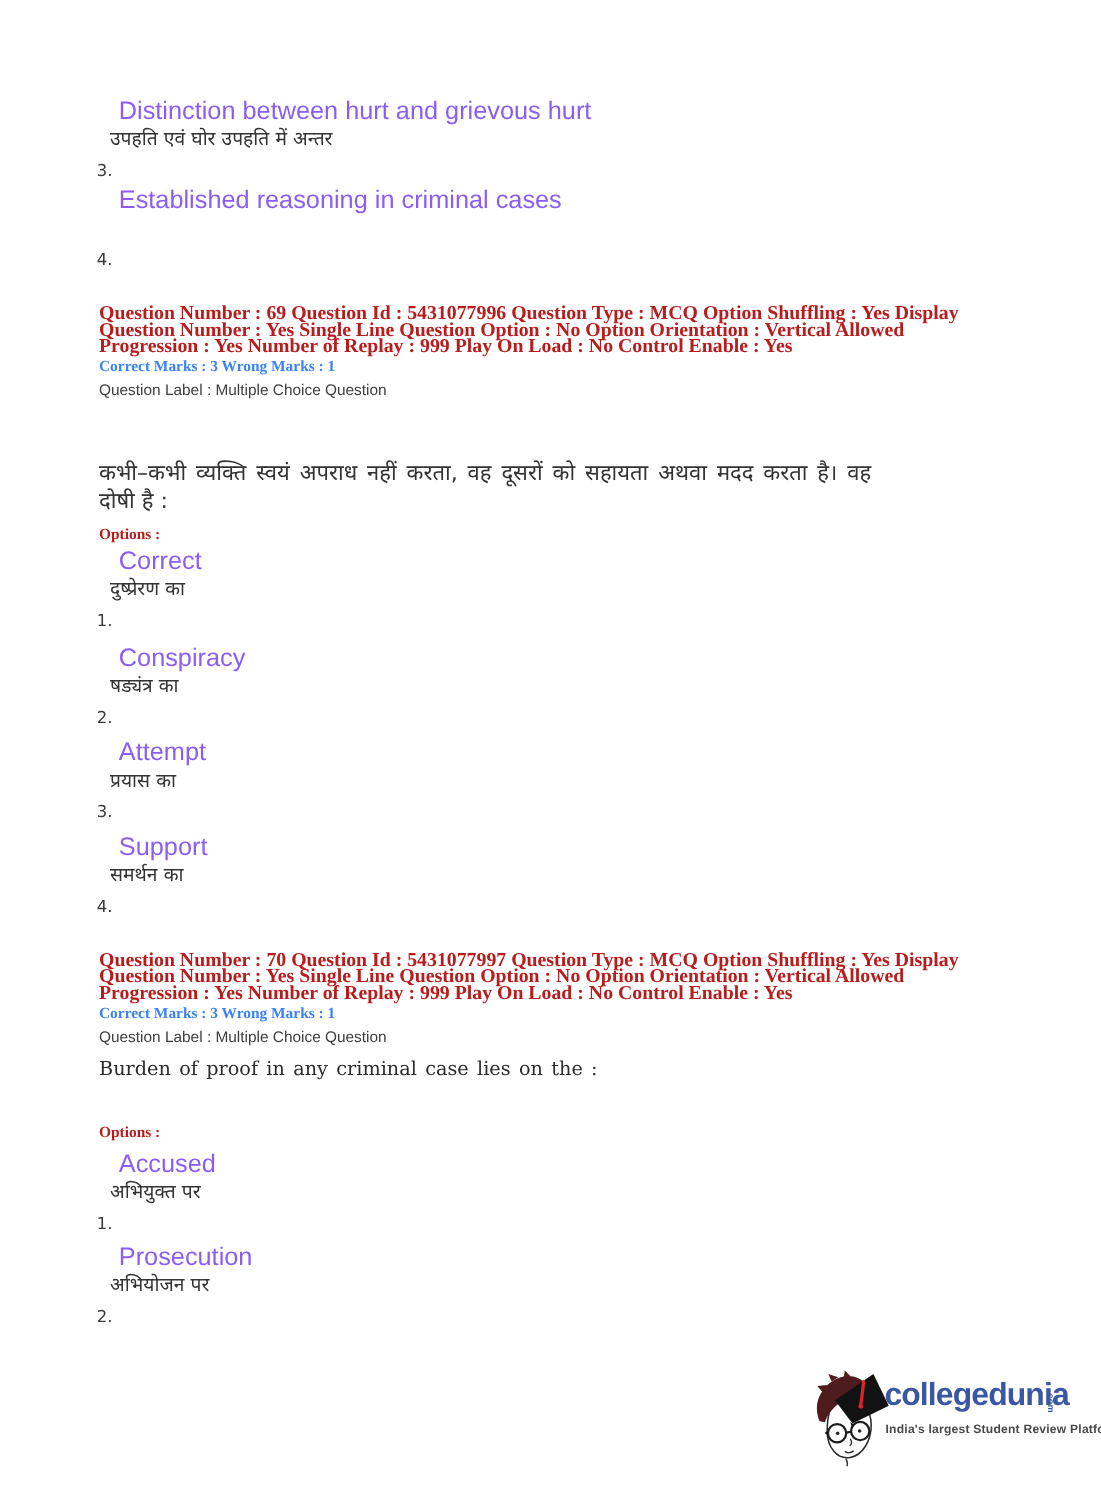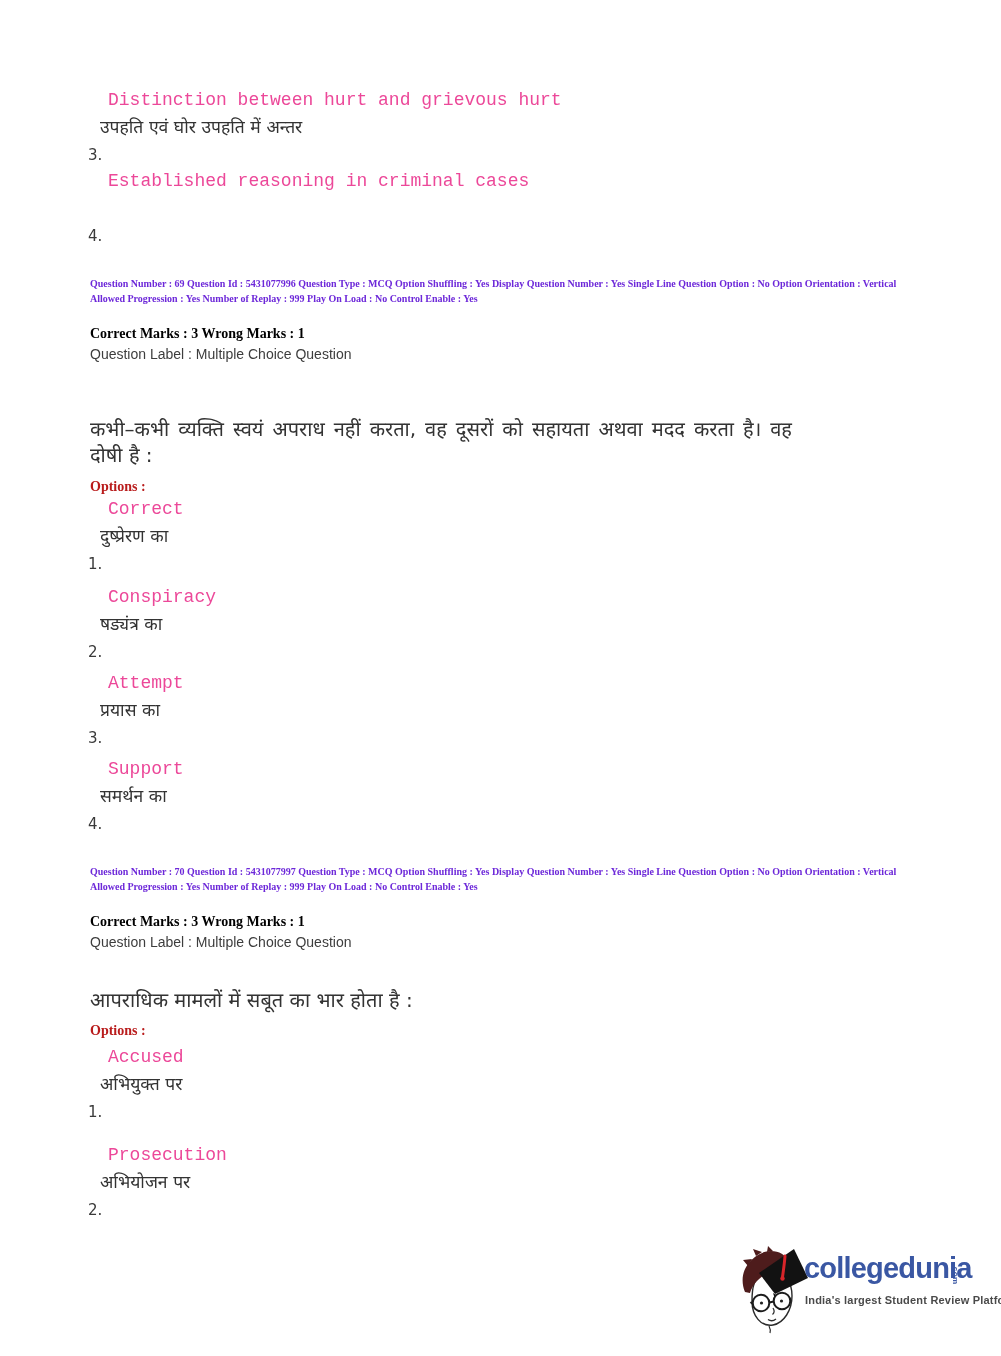--- a/index.html
+++ b/index.html
@@ -14,24 +14,24 @@
   }
   
   .opt {
     position: absolute;
     left: 88px;
     min-height: 62px;
     padding-bottom: 14px;
   }
   .opt .en {
     margin: 0 0 2px 20px;
-    font-family: Liberation Mono, monospace;
-    font-size: 18px;
+    font-family: Liberation Sans, sans-serif;
+    font-size: 23px;
     line-height: 24px;
-    color: #ec4899;
+    color: #8b5cf6;
     white-space: nowrap;
   }
   .opt .hi {
     margin: 0 0 0 12px;
     font-family: "DejaVu Sans", sans-serif;
     font-size: 17.5px;
     line-height: 27px;
     color: #333333;
     white-space: nowrap;
   }
@@ -43,31 +43,31 @@
     font-size: 15px;
     color: #3a3a3a;
   }
   
   .meta {
     position: absolute;
     left: 90px;
     width: 822px;
     font-family: "Liberation Serif", serif;
     font-weight: bold;
-    font-size: 10px;
+    font-size: 18px;
     line-height: 14.8px;
-    color: #6d28d9;
+    color: #b91c1c;
   }
   .marks {
     position: absolute;
     left: 90px;
     font-family: "Liberation Serif", serif;
     font-weight: bold;
     font-size: 14px;
-    color: #000000;
+    color: #3b82f6;
     white-space: nowrap;
   }
   .qlabel {
     position: absolute;
     left: 90px;
     font-family: "Liberation Sans", sans-serif;
     font-size: 14px;
     color: #3d3d3d;
     white-space: nowrap;
   }
@@ -117,21 +117,21 @@
   .q69-o3 { top: 671px; }
   .q69-o4 { top: 757px; }
 
   .q70-meta  { top: 865px; }
   .q70-marks { top: 914px; }
   .q70-label { top: 934px; }
   .q70-en    { top: 960px; }
   .q70-hi    { top: 987px; }
   .q70-opts  { top: 1023px; }
   .q70-o1 { top: 1045px; }
-  .q70-o2 { top: 1130px; margin-top: 13px; }
+  .q70-o2 { top: 1130px; }
 
   
   .logo {
     position: absolute;
     left: 738px;
     top: 1244px;
     width: 250px;
     height: 95px;
   }
   .logo .mascot { position: absolute; left: 2px; top: 2px; }
@@ -206,21 +206,21 @@
   </div>
   <div class="opt q69-o4">
     <p class="en">Support</p>
     <p class="hi">समर्थन का</p>
     <span class="num">4.</span>
   </div>
 
   <div class="meta q70-meta">Question Number : 70  Question Id : 5431077997  Question Type : MCQ  Option Shuffling : Yes  Display Question Number : Yes Single Line Question Option : No  Option Orientation : Vertical  Allowed Progression : Yes  Number of Replay : 999  Play On Load : No  Control Enable : Yes</div>
   <div class="marks q70-marks">Correct Marks : 3  Wrong Marks : 1</div>
   <div class="qlabel q70-label">Question Label : Multiple Choice Question</div>
-  <div class="q-hi single q70-hi">आपराधिक मामलों में सबूत का भार होता है :</div>
+  <div class="q-en single q70-en">Burden of proof in any criminal case lies on the :</div>
   <div class="opts-label q70-opts">Options :</div>
 
   <div class="opt q70-o1">
     <p class="en">Accused</p>
     <p class="hi">अभियुक्त पर</p>
     <span class="num">1.</span>
   </div>
   <div class="opt q70-o2">
     <p class="en">Prosecution</p>
     <p class="hi">अभियोजन पर</p>

